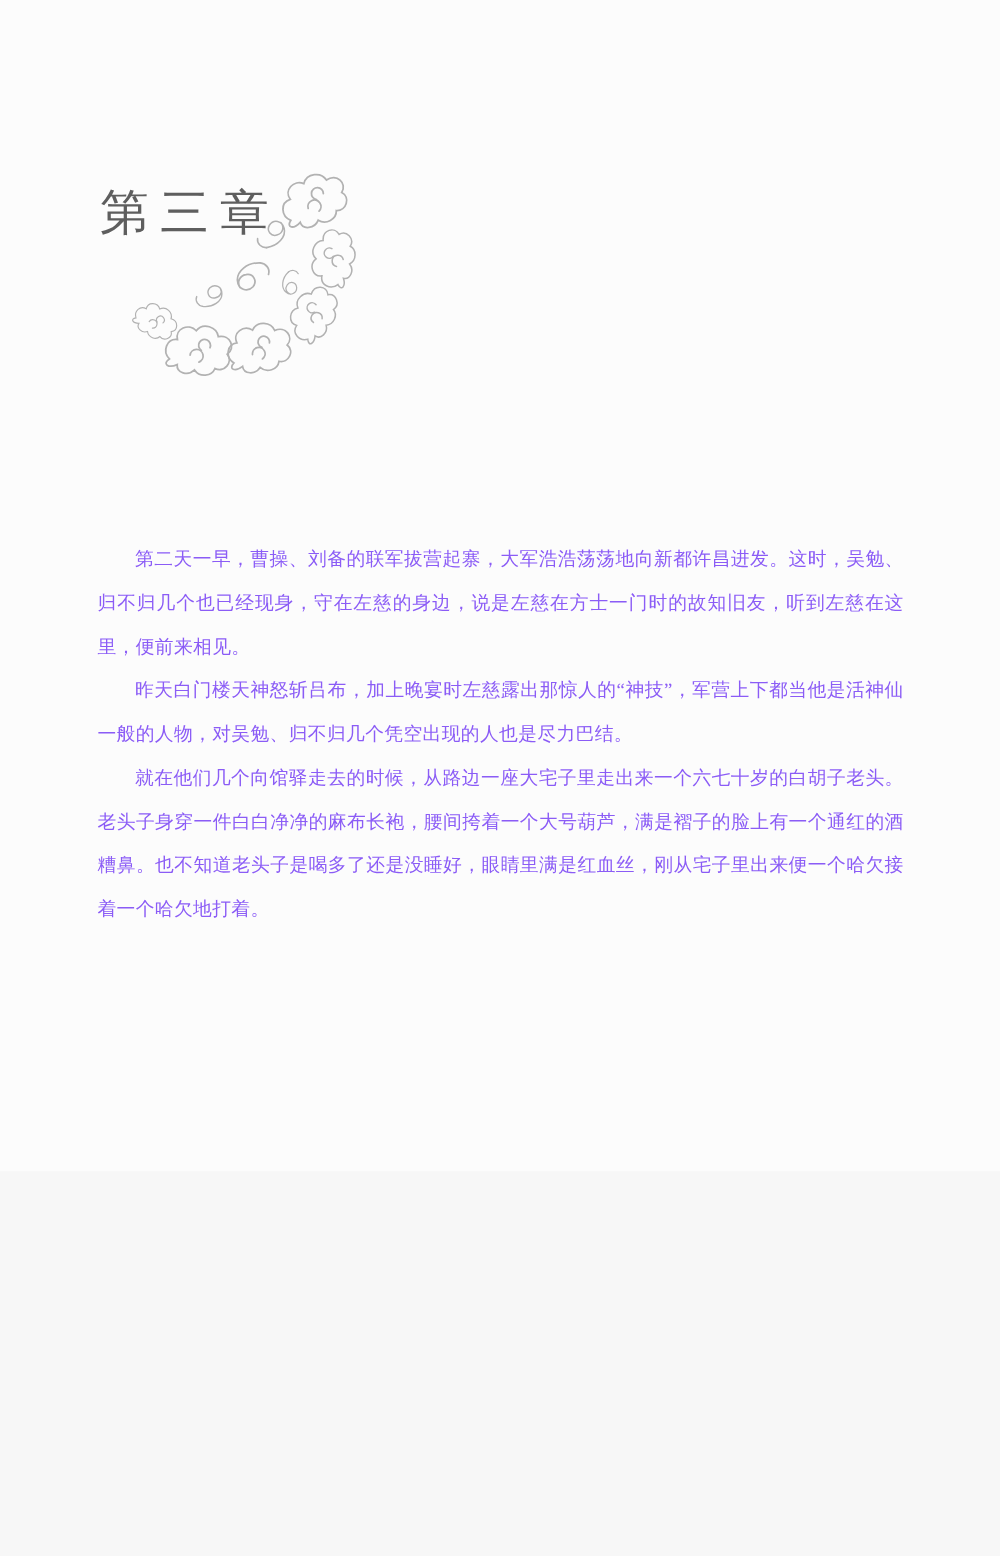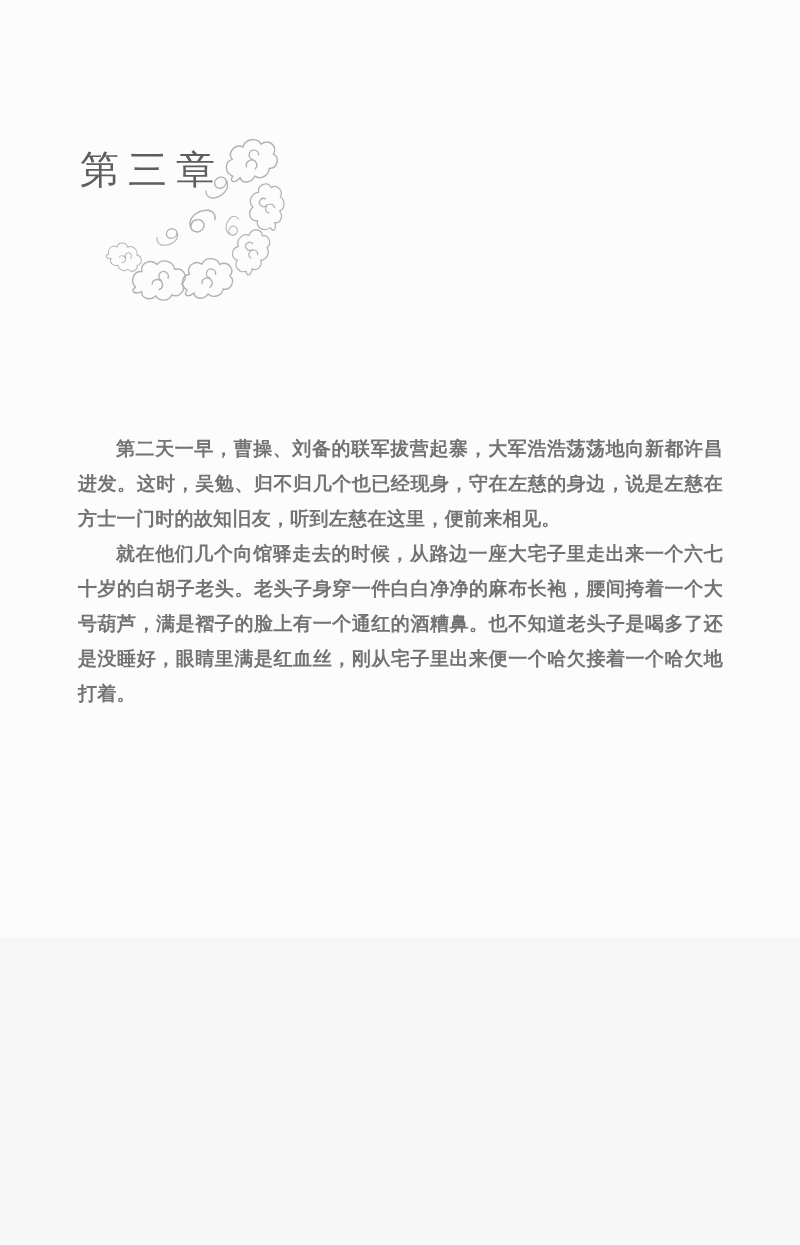--- a/index.html
+++ b/index.html
@@ -27,27 +27,26 @@
   .ornament {
     position: absolute;
     left: 96px; top: 132px;
     width: 205px; height: 180px;
     color: #b2b2b2;
   }
   .body-text {
     position: absolute;
     left: 78px; top: 431px;
     width: 645px;
-    font-size: 19px;
+    font-size: 15px;
     line-height: 35px;
-    color: #737373;
+    color: #8b5cf6;
     text-align: justify;
     text-justify: inter-character;
     letter-spacing: 0.3px;
-    font-weight: bold;
   }
   .body-text p {
     margin: 0;
     padding: 0;
     text-indent: 2em;
   }
   .page-number {
     position: absolute;
     left: 660px; top: 1164px;
     font-family: Liberation Mono, monospace;
@@ -85,18 +84,19 @@
     <use href="#cloud" transform="translate(63,150) rotate(6) scale(0.95)"></use>
     <use href="#cloud" transform="translate(28,126) rotate(32) scale(0.62)"></use>
     <use href="#curl" transform="translate(124,56) rotate(-30) scale(0.9)"></use>
     <use href="#curl" transform="translate(103,88) rotate(160) scale(1.0)"></use>
     <use href="#curl" transform="translate(74,106) rotate(-15) scale(0.8)"></use>
     <use href="#curl" transform="translate(135,95) rotate(115) scale(0.7)"></use>
   </svg>
 
   <div class="body-text">
     <p>第二天一早，曹操、刘备的联军拔营起寨，大军浩浩荡荡地向新都许昌进发。这时，吴勉、归不归几个也已经现身，守在左慈的身边，说是左慈在方士一门时的故知旧友，听到左慈在这里，便前来相见。</p>
+    <p>昨天白门楼天神怒斩吕布，加上晚宴时左慈露出那惊人的“神技”，军营上下都当他是活神仙一般的人物，对吴勉、归不归几个凭空出现的人也是尽力巴结。</p>
     <p>就在他们几个向馆驿走去的时候，从路边一座大宅子里走出来一个六七十岁的白胡子老头。老头子身穿一件白白净净的麻布长袍，腰间挎着一个大号葫芦，满是褶子的脸上有一个通红的酒糟鼻。也不知道老头子是喝多了还是没睡好，眼睛里满是红血丝，刚从宅子里出来便一个哈欠接着一个哈欠地打着。</p>
   </div>
 
   <div class="page-number">011 —</div>
 
 </div>
 
 </body></html>

